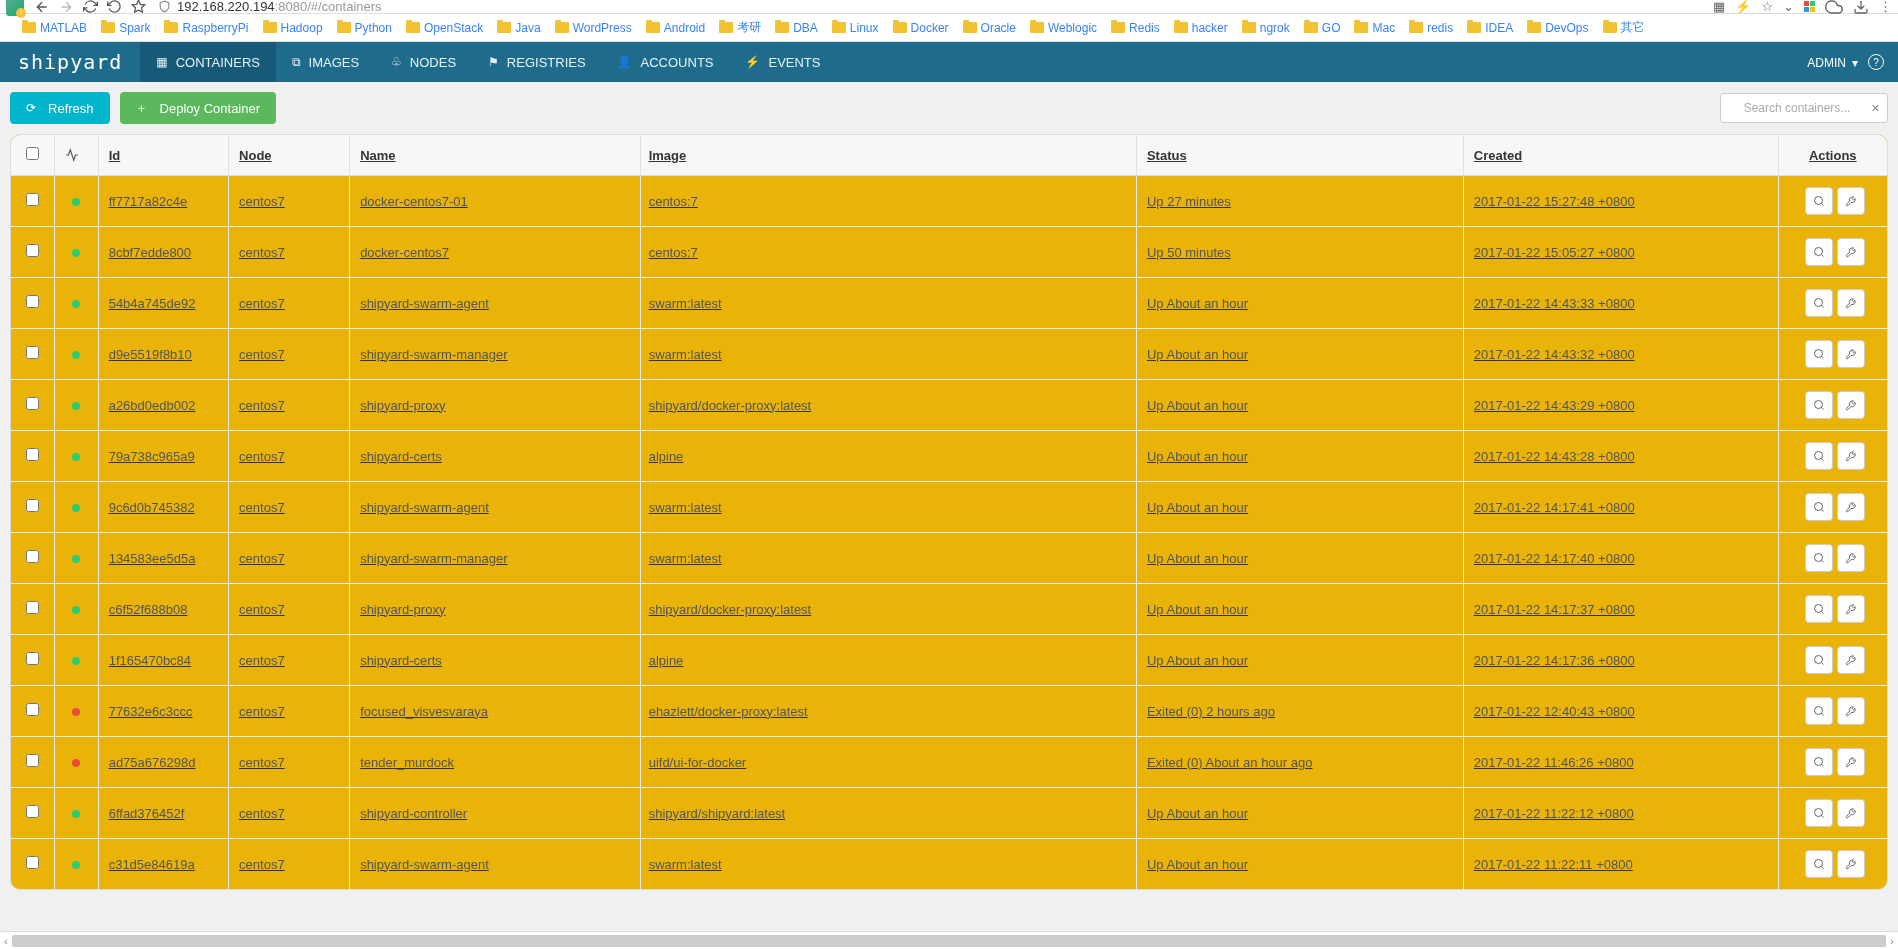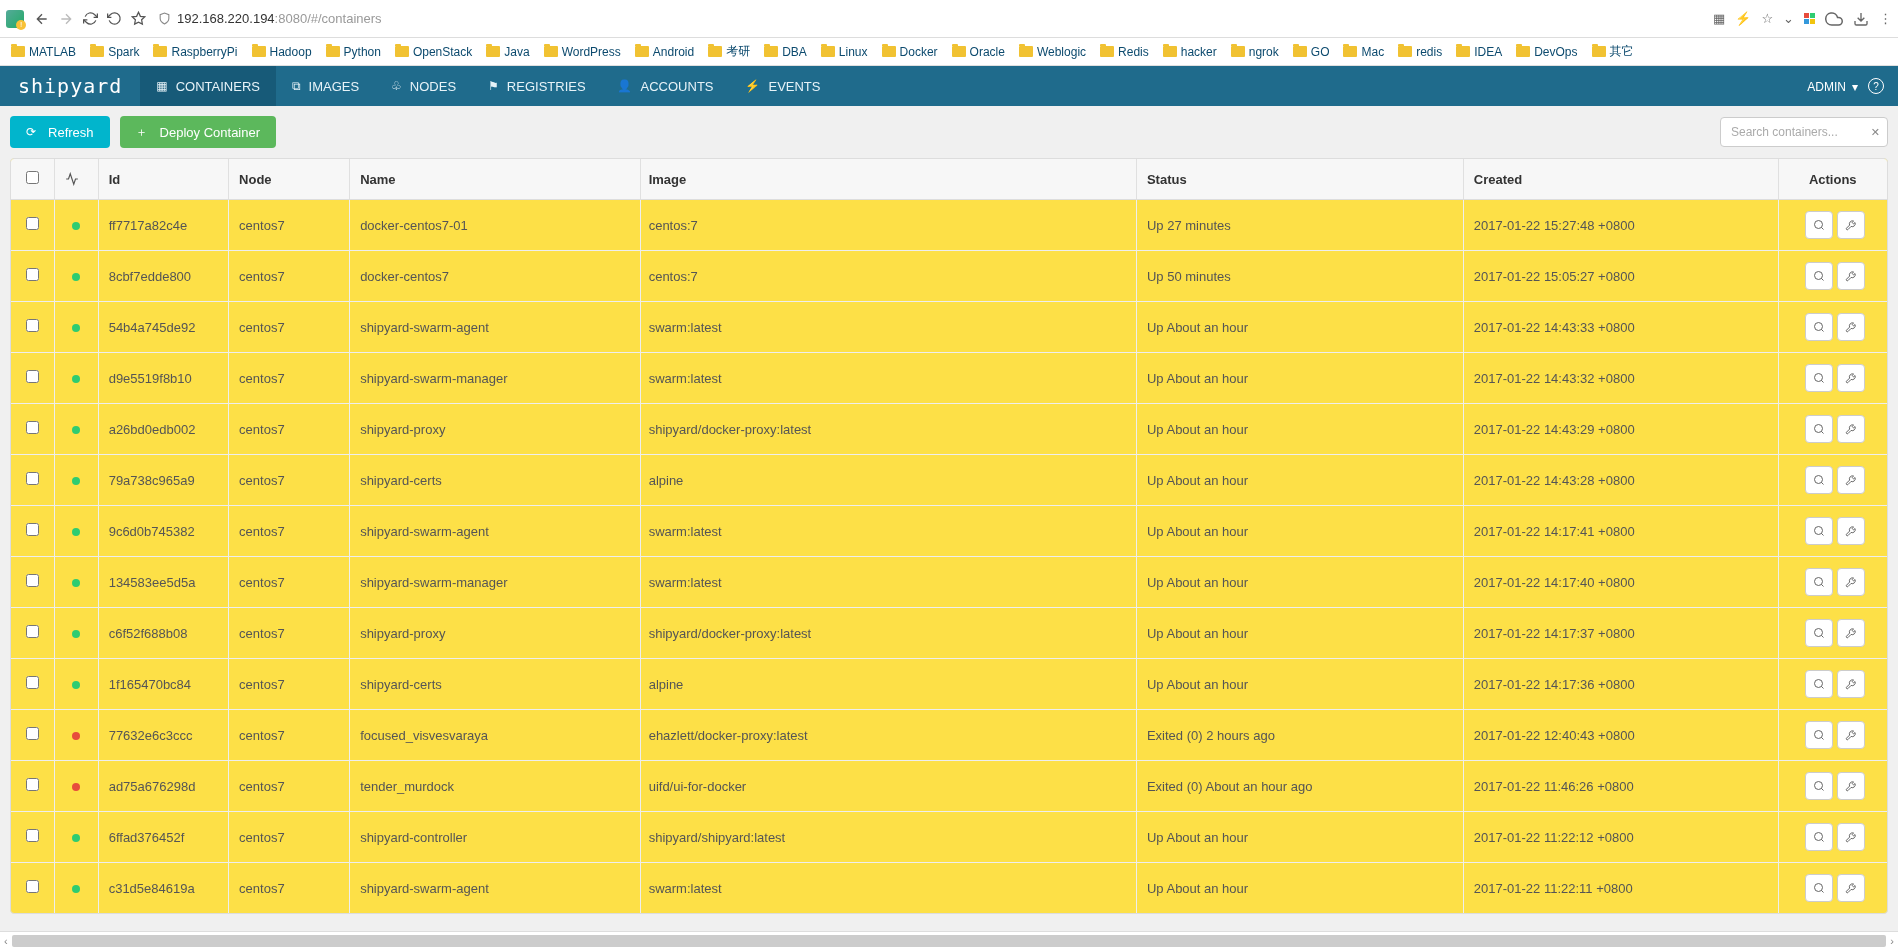--- a/index.html
+++ b/index.html
@@ -1,29 +1,29 @@
 <!DOCTYPE html>
 <html><head>
 <meta charset="utf-8">
 <style>
 * { box-sizing: border-box; margin: 0; padding: 0; }
 body { font-family: -apple-system, BlinkMacSystemFont, "Segoe UI", Helvetica, Arial, sans-serif; font-size: 13px; color: #333; background: #f0f0f0; overflow: hidden; }
 
 
-.browser-bar { display: flex; align-items: center; height: 38px; background: #fff; border-bottom: 1px solid #ddd; padding: 0 6px; }
+.browser-bar { display: flex; align-items: center; height: 14px; background: #fff; border-bottom: 1px solid #ddd; padding: 0 6px; }
 .browser-bar .bicon { width: 24px; height: 24px; display: inline-flex; align-items: center; justify-content: center; color: #555; cursor: pointer; }
 .browser-bar .addr { flex: 1; display: flex; align-items: center; margin-left: 8px; color: #555; }
 .browser-bar .addr .shield { color: #888; margin-right: 6px; }
 .browser-bar .addr span.dim { color: #999; }
 .browser-bar .right { display: flex; align-items: center; gap: 10px; margin-left: 8px; color: #666; }
 .favicon { width: 18px; height: 18px; background: linear-gradient(135deg,#5a9,#2a6); border-radius: 3px; margin-right: 6px; position: relative; }
 .favicon::after { content: "!"; position: absolute; bottom:-2px; right:-2px; width:10px;height:10px;background:#f8c137;border-radius:50%;color:#fff;font-size:8px;display:flex;align-items:center;justify-content:center;}
 
 
-.bookmarks { display: flex; align-items: center; height: 28px; background: #fff; border-bottom: 1px solid #e0e0e0; padding: 0 11px; gap: 14px; font-size: 12px; color: #0c4a6e; overflow: hidden; white-space: nowrap; }
+.bookmarks { display: flex; align-items: center; height: 28px; background: #fff; border-bottom: 1px solid #e0e0e0; padding: 0 22px; gap: 14px; font-size: 12px; color: #3b82f6; overflow: hidden; white-space: nowrap; }
 .bookmarks .bm { display: inline-flex; align-items: center; gap: 4px; cursor: pointer; }
 .bookmarks .folder { width: 14px; height: 11px; background: #f1c232; border-radius: 1px; position: relative; }
 .bookmarks .folder::before { content:""; position:absolute; top:-2px; left:0; width:6px; height:2px; background:#f1c232; border-radius:1px 1px 0 0;}
 
 
 .navbar { display: flex; align-items: center; height: 40px; background: #1f6b8c; color: #fff; }
 .brand { font-family: monospace; font-size: 20px; padding: 0 18px; letter-spacing: 1px; }
 .nav-items { display: flex; height: 100%; }
 .nav-item { display: flex; align-items: center; gap: 8px; padding: 0 16px; font-size: 13px; cursor: pointer; color: #e7f3f8; }
 .nav-item.active { background: #175a78; }
@@ -32,26 +32,26 @@
 .nav-right .admin { display: flex; align-items: center; gap: 6px; cursor: pointer; font-size: 12px; }
 .help-circle { width: 16px; height: 16px; border: 1.5px solid #fff; border-radius: 50%; display:flex;align-items:center;justify-content:center;font-size:10px;cursor:pointer;}
 
 
 .toolbar { display: flex; align-items: center; padding: 10px; }
 .btn { display: inline-flex; align-items: center; gap: 12px; height: 32px; padding: 0 16px; border-radius: 4px; color: #fff; font-size: 13px; cursor: pointer; border: none; }
 .btn-refresh { background: #01b5cc; margin-right: 10px; }
 .btn-deploy { background: #5cb85c; }
 .btn .bicon2 { font-size: 12px; }
 .search-wrap { margin-left: auto; position: relative; }
-.search-wrap input { width: 168px; height: 30px; border: 1px solid #ccc; border-radius: 4px; padding: 0 24px 0 10px; font-size: 12px; color: #3b82f6; }
+.search-wrap input { width: 168px; height: 30px; border: 1px solid #ccc; border-radius: 4px; padding: 0 24px 0 10px; font-size: 12px; color: #3b82f6; text-align: center; }
 .search-wrap input::placeholder { color: #aaa; }
 .search-wrap .clear { position: absolute; right: 8px; top: 50%; transform: translateY(-50%); color: #888; cursor: pointer; font-size: 11px; }
 
 
-.table-wrap { margin: 0 10px; background: #fde047; border: 1px solid #ddd; border-radius: 4px; overflow: hidden; }
+.table-wrap { margin: 0 10px; background: #eab308; border: 1px solid #ddd; border-radius: 10px; overflow: hidden; text-decoration: underline; }
 table { width: 100%; border-collapse: collapse; }
 thead th { background: #f7f7f7; border-bottom: 1px solid #ddd; text-align: left; font-weight: 600; font-size: 13px; color: #333; padding: 12px 10px; }
 tbody td { border-bottom: 1px solid #eee; padding: 11px 10px; font-size: 13px; color: #555; }
 tbody tr:last-child td { border-bottom: none; }
 .col-check { width: 36px; text-align: center; }
 .col-health { width: 36px; text-align: center; }
 .col-id { width: 98px; }
 .col-node { width: 100px; }
 .col-name { width: 240px; }
 .col-image { width: 410px; padding-left: 8px; }

